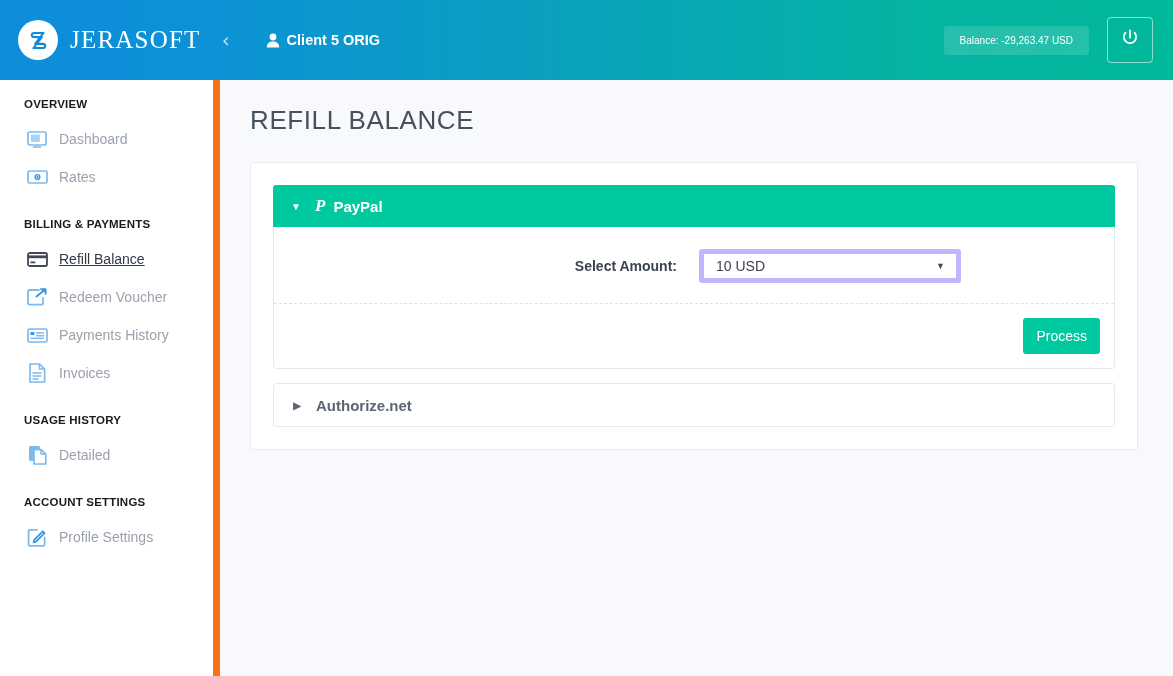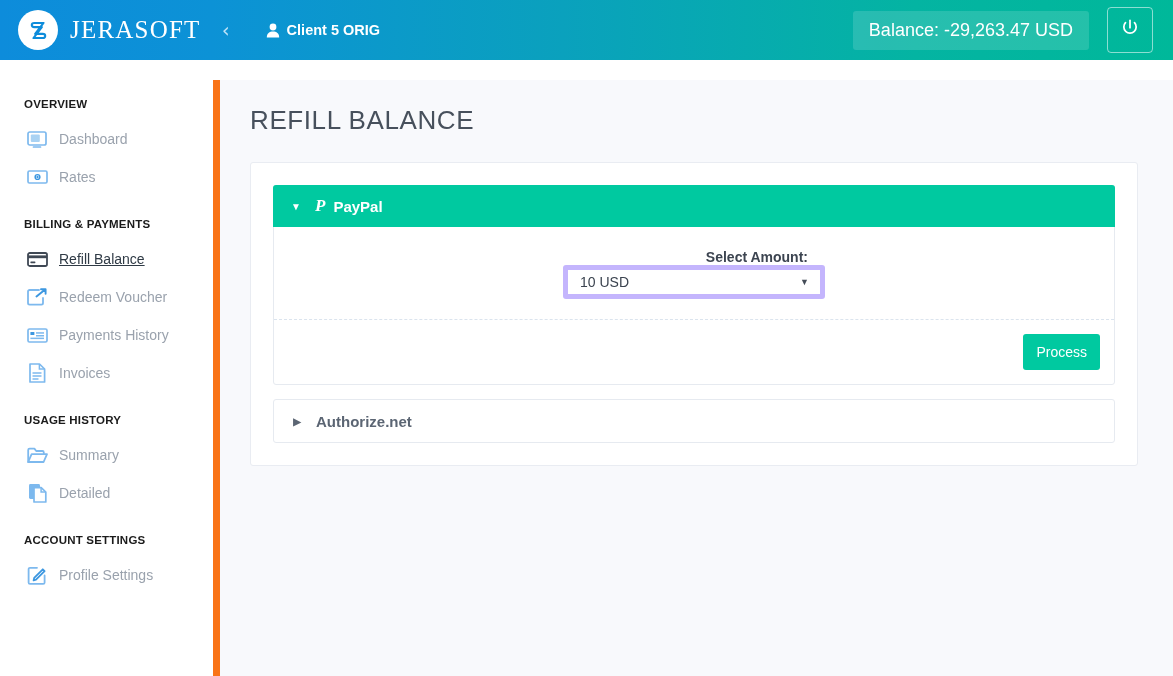--- a/index.html
+++ b/index.html
@@ -8,21 +8,21 @@
     width: 1173px; height: 676px;
     font-family: "Liberation Sans", sans-serif;
     background: #ffffff;
     overflow: hidden;
   }
 
   
   .topbar {
     position: absolute;
     left: 0; top: 0;
-    width: 1173px; height: 60px;
+    width: 1173px; height: 80px;
     background: linear-gradient(to right, #0d8cdb 0%, #0c92d6 18%, #0aa1bd 48%, #04b4a2 78%, #00b89a 100%);
     display: flex;
     align-items: center;
   }
   .logo-wrap {
     display: flex;
     align-items: center;
     padding-left: 18px;
     width: 200px;
   }
@@ -60,21 +60,21 @@
   }
   .client-block .person-ic { margin-right: 7px; display:flex; }
   .topbar-right {
     margin-left: auto;
     display: flex; align-items: center;
     padding-right: 20px;
   }
   .balance-pill {
     background: rgba(255,255,255,0.14);
     color: #ffffff;
-    font-size: 18px;
+    font-size: 10px;
     padding: 9px 16px;
     border-radius: 3px;
     white-space: nowrap;
     cursor: pointer;
   }
   .power-btn {
     margin-left: 18px;
     width: 46px; height: 46px;
     border: 1px solid rgba(255,255,255,0.55);
     border-radius: 4px;
@@ -188,21 +188,20 @@
     margin-right: 8px;
     color: #ffffff;
   }
   .acc-body { padding: 0; }
   .form-row {
     display: flex;
     align-items: center;
     justify-content: center;
     padding: 22px 0 20px 0;
     border-bottom: 1px dashed #dbe4ee;
-    flex-direction: column;
   }
   .form-label {
     font-size: 14px;
     color: #3c4450;
     font-weight: bold;
     text-align: right;
     width: 272px;
     padding-right: 22px;
   }
   .select-box {
@@ -346,29 +345,20 @@
         <path d="M1 1 H10.5 L15.6 6 V19 H1 Z" fill="none" stroke="#7db9ee" stroke-width="1.7" stroke-linejoin="round"></path>
         <path d="M10.4 1 V6.1 H15.6" fill="none" stroke="#7db9ee" stroke-width="1.5"></path>
         <path d="M4 10 h8 M4 13 h8 M4 16 h5" stroke="#7db9ee" stroke-width="1.4" stroke-linecap="round"></path>
       </svg>
     </span>
     <span class="lbl">Invoices</span>
   </div>
 
   <div class="nav-section-title">USAGE HISTORY</div>
 
-  <div class="nav-item">
-    <span class="ic">
-      <svg width="21" height="17" viewBox="0 0 21 17" aria-hidden="true">
-        <path d="M1.2 15 V3 C1.2 2.2 1.8 1.6 2.6 1.6 H7.4 L9.2 4 H15.4 C16.2 4 16.8 4.6 16.8 5.4 V6.4" fill="none" stroke="#7db9ee" stroke-width="1.8" stroke-linejoin="round" stroke-linecap="round"></path>
-        <path d="M1.2 15 L4.6 7.2 H20 L16.6 15 Z" fill="none" stroke="#7db9ee" stroke-width="1.8" stroke-linejoin="round"></path>
-      </svg>
-    </span>
-    <span class="lbl">Summary</span>
-  </div>
 
   <div class="nav-item">
     <span class="ic">
       <svg width="19" height="20" viewBox="0 0 19 20" aria-hidden="true">
         <rect x="1" y="1" width="11" height="15" rx="1.4" fill="#7db9ee"></rect>
         <path d="M6 4.6 H13.2 L17.8 9 V19 H6 Z" fill="#ffffff" stroke="#7db9ee" stroke-width="1.7" stroke-linejoin="round"></path>
         <path d="M13.1 4.6 V9.1 H17.8" fill="none" stroke="#7db9ee" stroke-width="1.5"></path>
       </svg>
     </span>
     <span class="lbl">Detailed</span>

